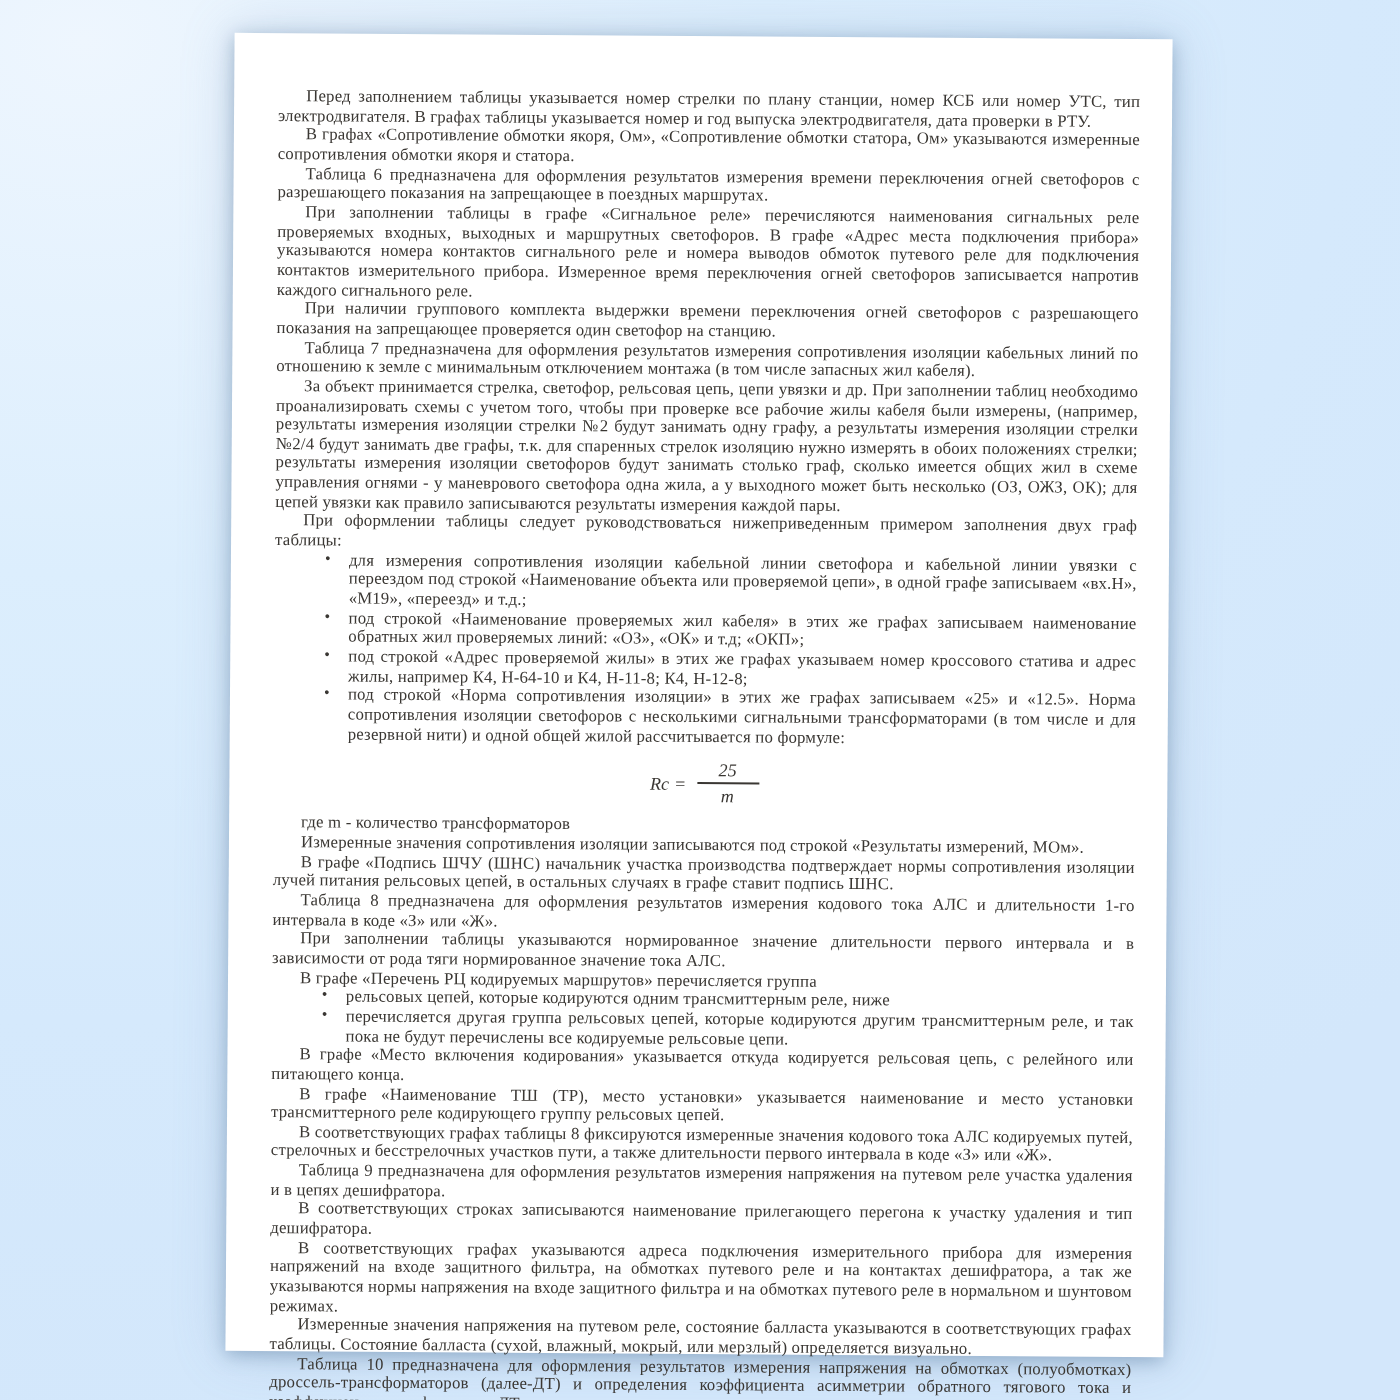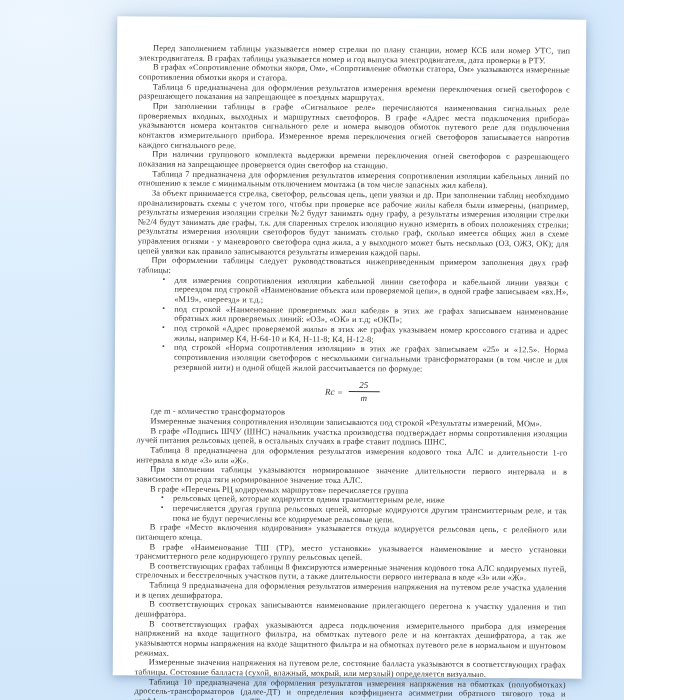--- a/index.html
+++ b/index.html
@@ -1,21 +1,21 @@
 <!DOCTYPE html>
 <html lang="ru"><head>
 <meta charset="utf-8">
 <style>
   html, body { margin: 0; padding: 0; }
   body {
     width: 700px; height: 700px; overflow: hidden;
     font-family: "Liberation Serif", "DejaVu Serif", serif;
   }
   .viewport {
-    position: relative; width: 624px; height: 700px;
+    position: relative; width: 700px; height: 700px;
     background:
       radial-gradient(900px 700px at 6% 3%, #eef6fe 0%, #dceefd 38%, #d5e9fc 70%, #d3e7fb 100%);
   }
   .page {
     position: absolute; left: 115px; top: 18px; width: 469px; height: 659px;
     background: #ffffff;
     transform: rotate(0.4deg);
     transform-origin: 50% 50%;
     box-shadow: 0 2px 9px rgba(96,129,163,0.50), 0 0 26px rgba(118,149,184,0.30);
   }

